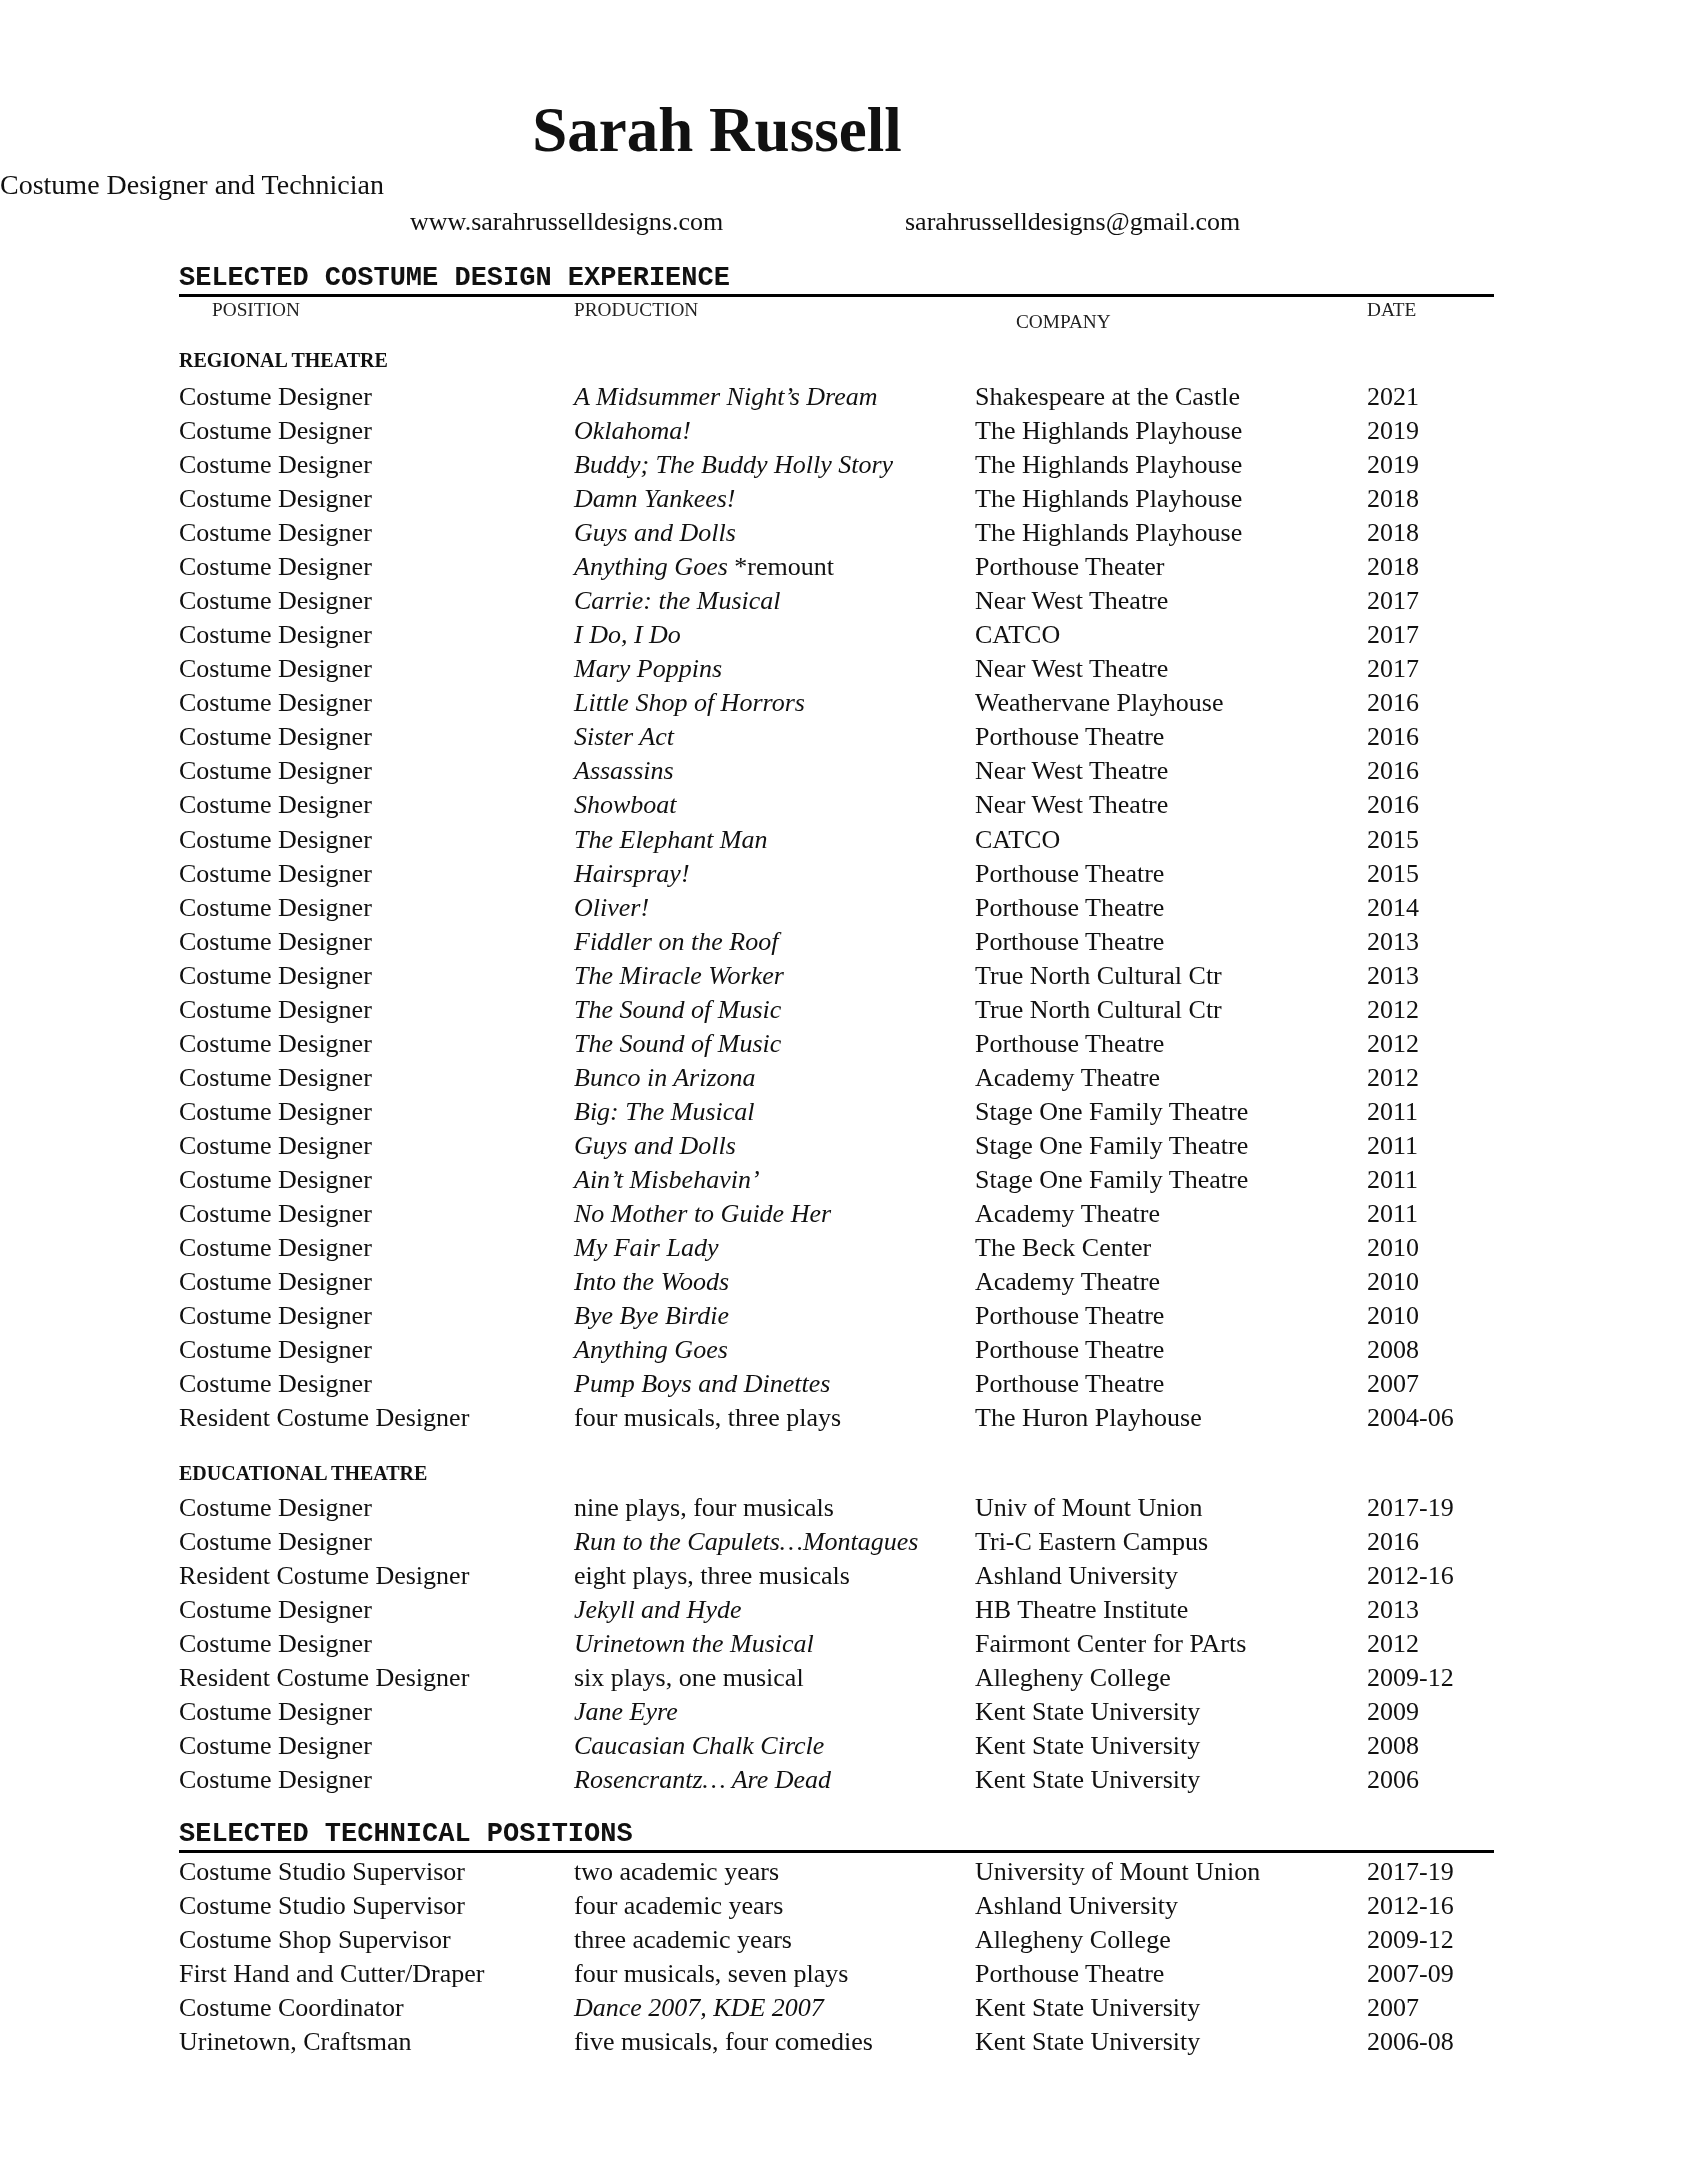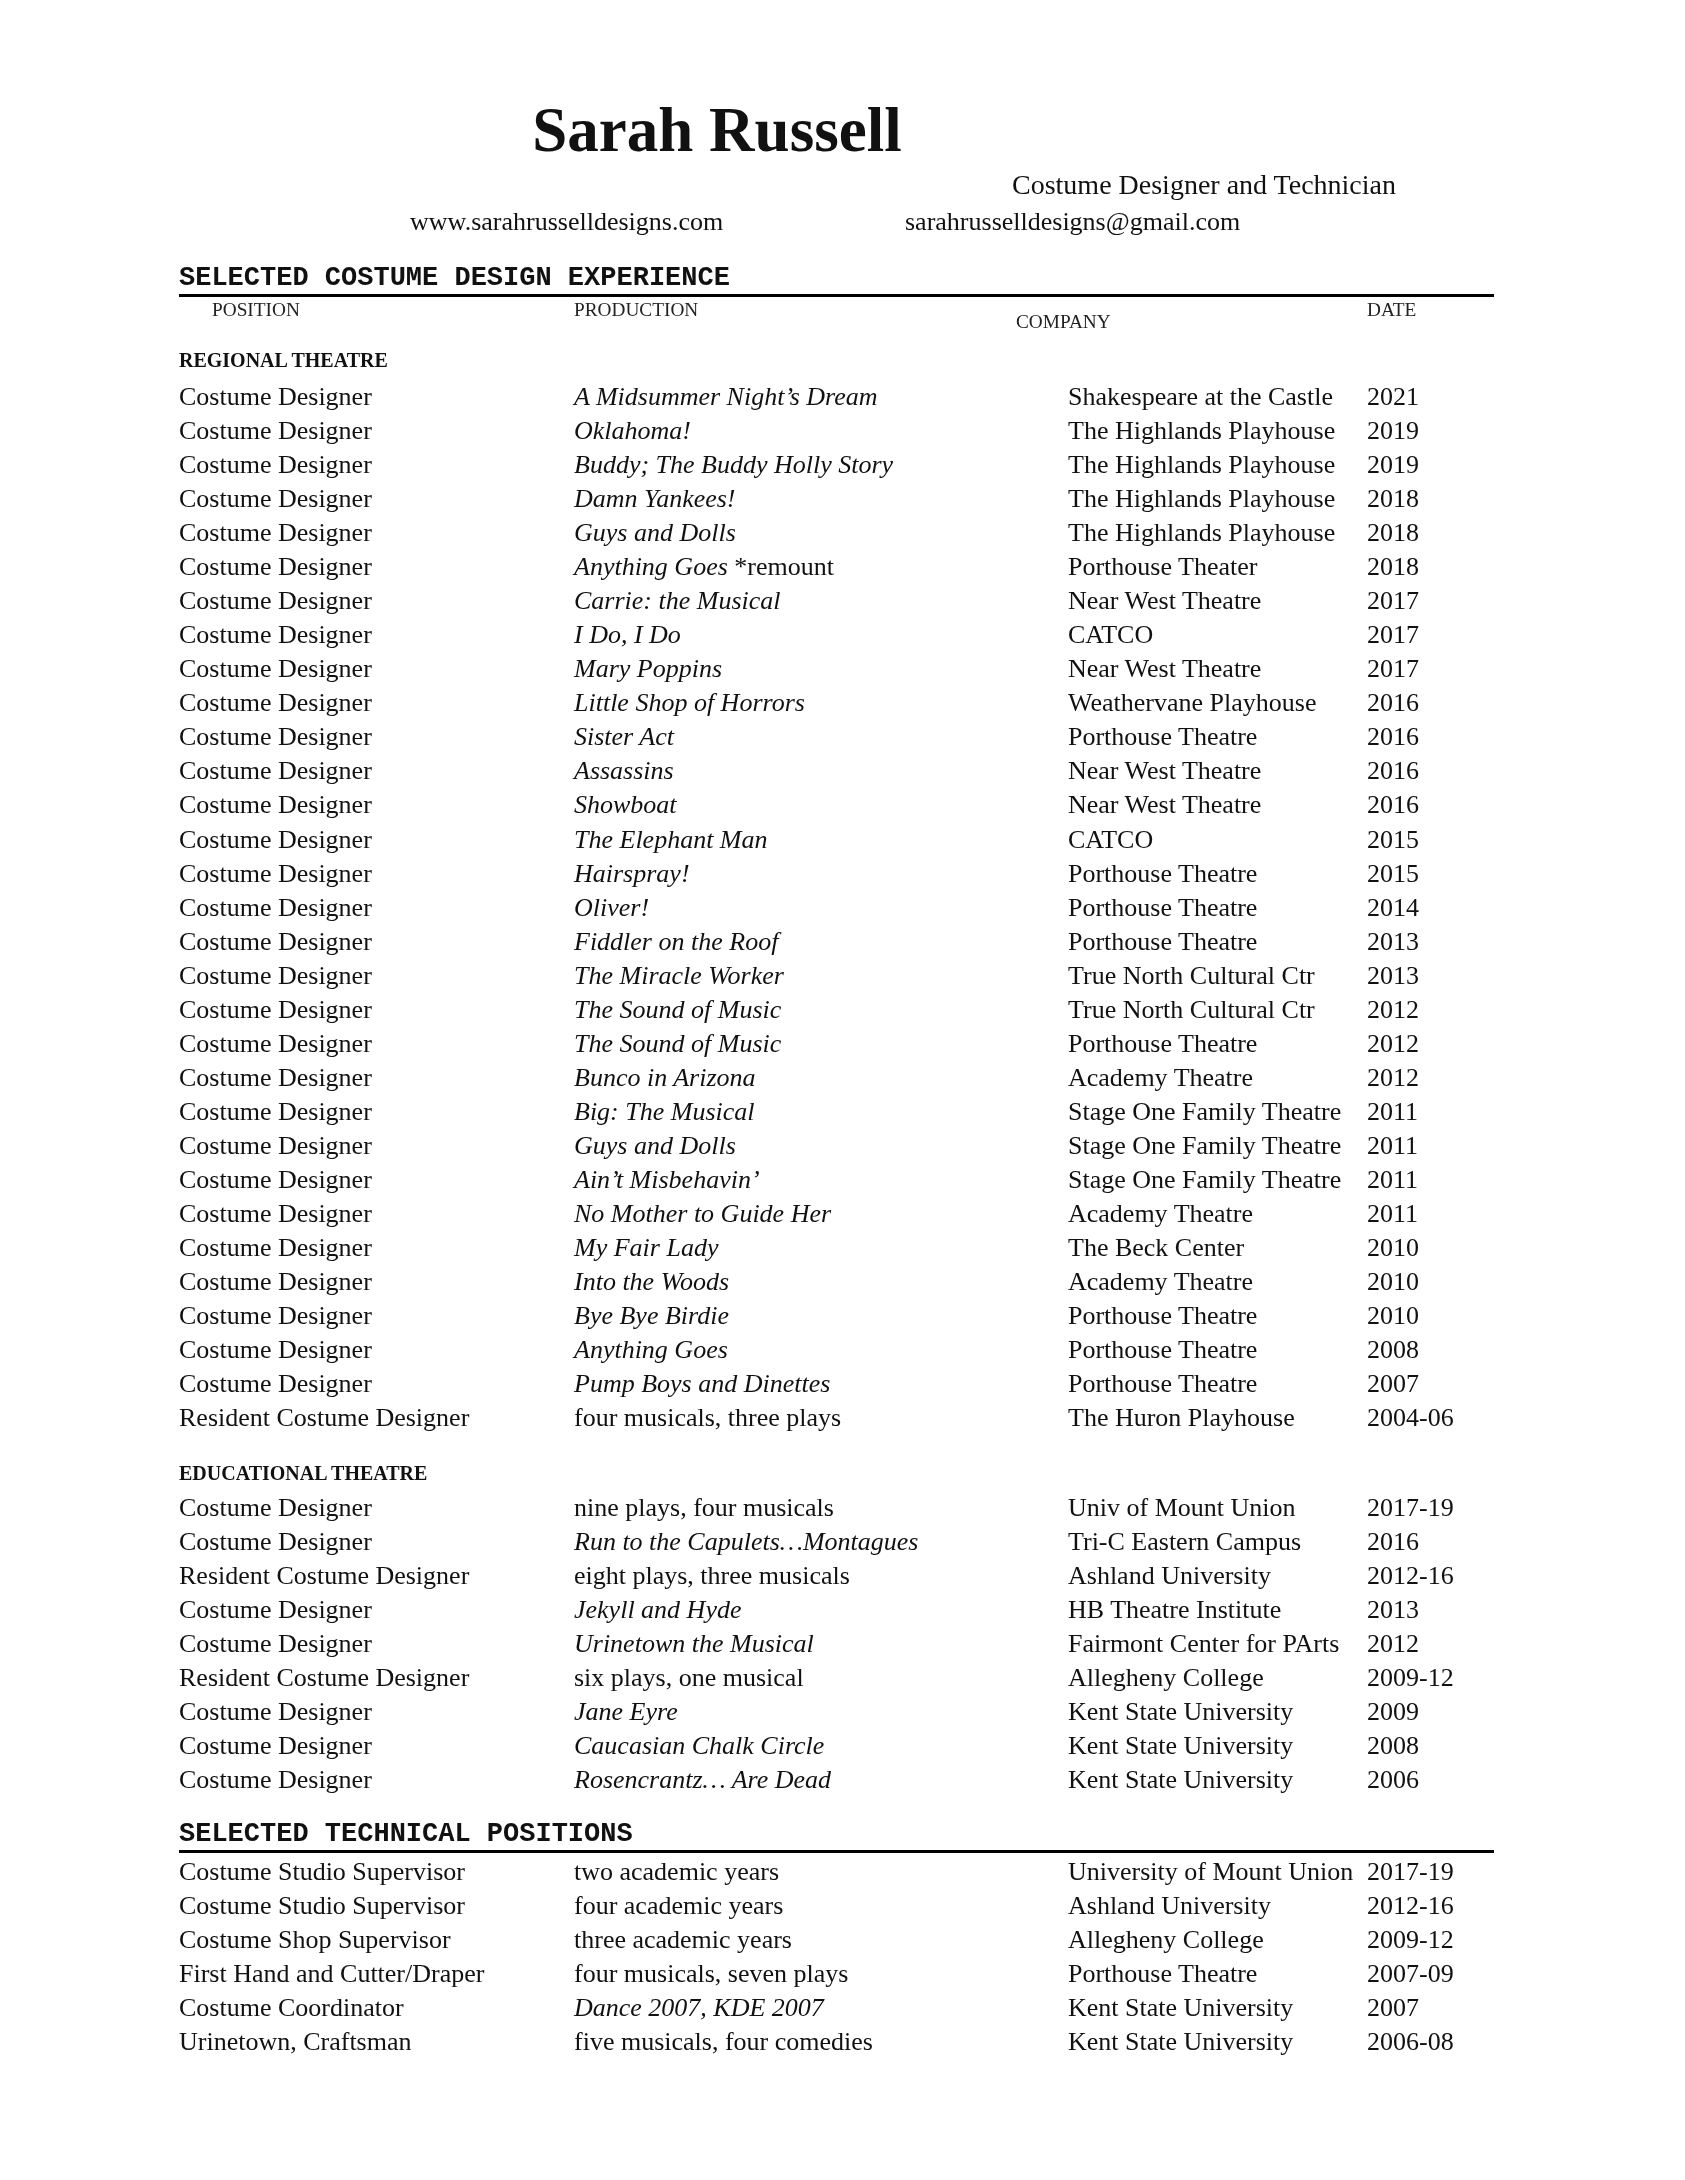--- a/index.html
+++ b/index.html
@@ -1,33 +1,33 @@
 <!DOCTYPE html>
 <html style="font-size:14px"><head>
 <meta charset="utf-8">
 <style>
   html, body { margin: 0; padding: 0; background: #ffffff; }
   body { width: 1685px; height: 2180px; position: relative; overflow: hidden;
          font-family: "Liberation Serif", "DejaVu Serif", serif; color: #111111; }
   .abs { position: absolute; white-space: nowrap; }
   .name { left: 0; width: 1434px; text-align: center; top: 95px;
           font-size: 63px; font-weight: bold; line-height: 70px; letter-spacing: 0px; }
-  .subtitle { left: 0; width: 1396px; text-align: right; top: 167px;
+  .subtitle { left: 0; width: 1396px; text-align: left; top: 167px;
               font-size: 28px; line-height: 35px; }
   .contact { top: 204px; font-size: 26px; line-height: 35px; }
   .section-head { left: 179px; width: 1315px; font-size: 27px; font-weight: bold;
                   line-height: 32px; border-bottom: 3.5px solid #000; height: 32px; font-family: Liberation Mono, monospace; }
   .section-head span { text-decoration: none; }
   .col-head { font-size: 19.3px; line-height: 23px; color: #222; }
   .group-head { left: 179px; font-size: 20px; font-weight: bold; line-height: 32px; }
   .row { position: absolute; left: 0; width: 1685px; height: 33px; }
   .cell { position: absolute; top: 0; font-size: 26px; line-height: 33px; white-space: nowrap; }
   .c-pos { left: 179px; }
   .c-prod { left: 574px; }
-  .c-comp { left: 1068px; }
+  .c-comp { left: 975px; }
   .c-date { left: 1367px; }
   .it { font-style: italic; }
 </style>
 </head>
 <body>
 
 <div class="abs name">Sarah Russell</div>
 <div class="abs subtitle">Costume Designer and Technician</div>
 <div class="abs contact" style="left:410px;">www.sarahrusselldesigns.com</div>
 <div class="abs contact" style="left:905px;">sarahrusselldesigns@gmail.com</div>

